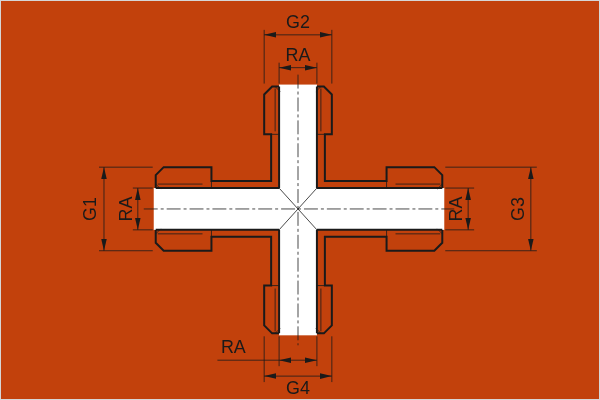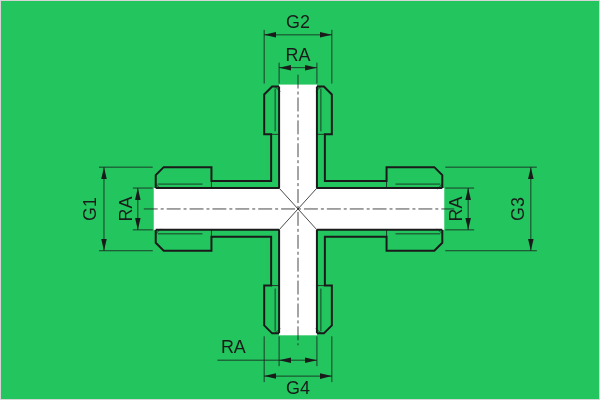--- a/index.html
+++ b/index.html
@@ -1,18 +1,18 @@
 <!DOCTYPE html>
 <html><head>
 <meta charset="utf-8">
 <style>
   html,body{margin:0;padding:0;background:#ffffff;}
   .stage{
     width:600px;height:400px;box-sizing:border-box;
-    background:#22c55e;border:1px solid #d6d6d6;
+    background:#c2410c;border:1px solid #d6d6d6;
     font-family:"Liberation Sans",sans-serif;
     position:relative;overflow:hidden;
   }
   svg{display:block;width:100%;height:100%;}
   .obj{stroke:#1a1a1a;stroke-width:2;fill:none;stroke-linejoin:miter;stroke-linecap:butt;}
   .thin{stroke:#1a1a1a;stroke-width:0.8;fill:none;}
   .cl{stroke:#1a1a1a;stroke-width:0.8;fill:none;stroke-dasharray:14 3 3 3;}
   .dim{stroke:#1a1a1a;stroke-width:0.8;fill:none;}
   text.lbl{fill:#1a1a1a;font-size:18px;font-family:"Liberation Sans",sans-serif;}
 </style>

